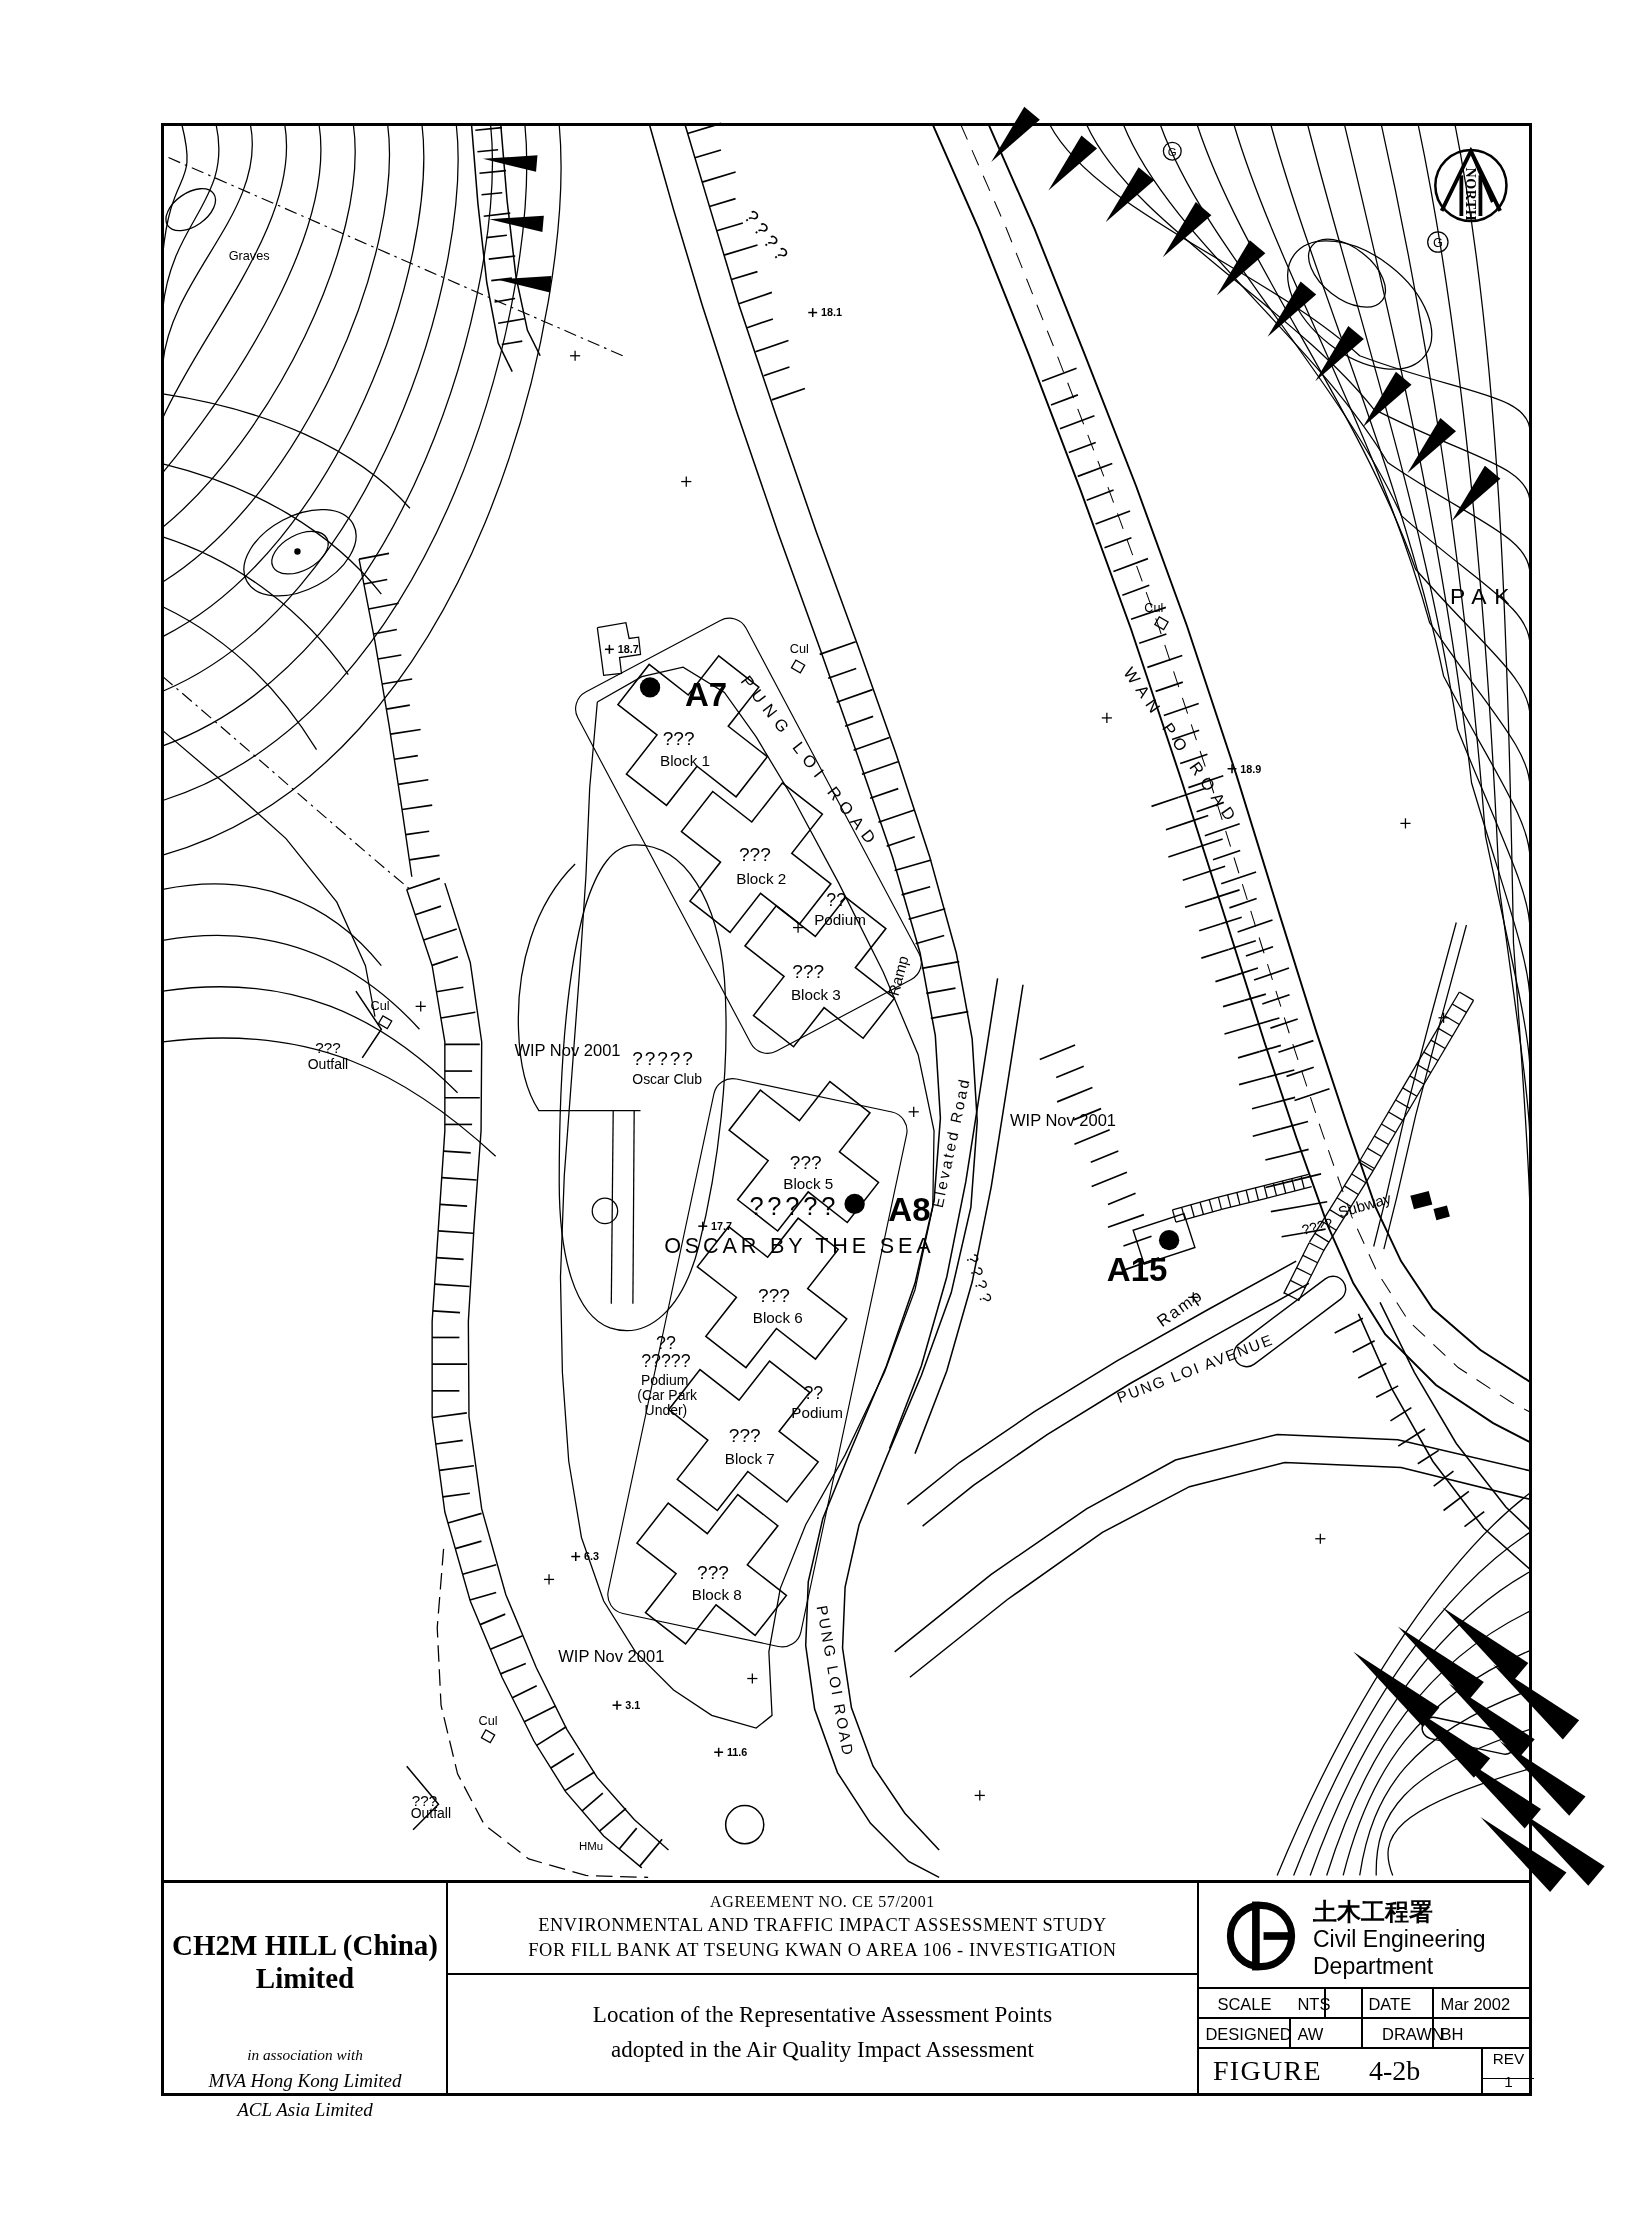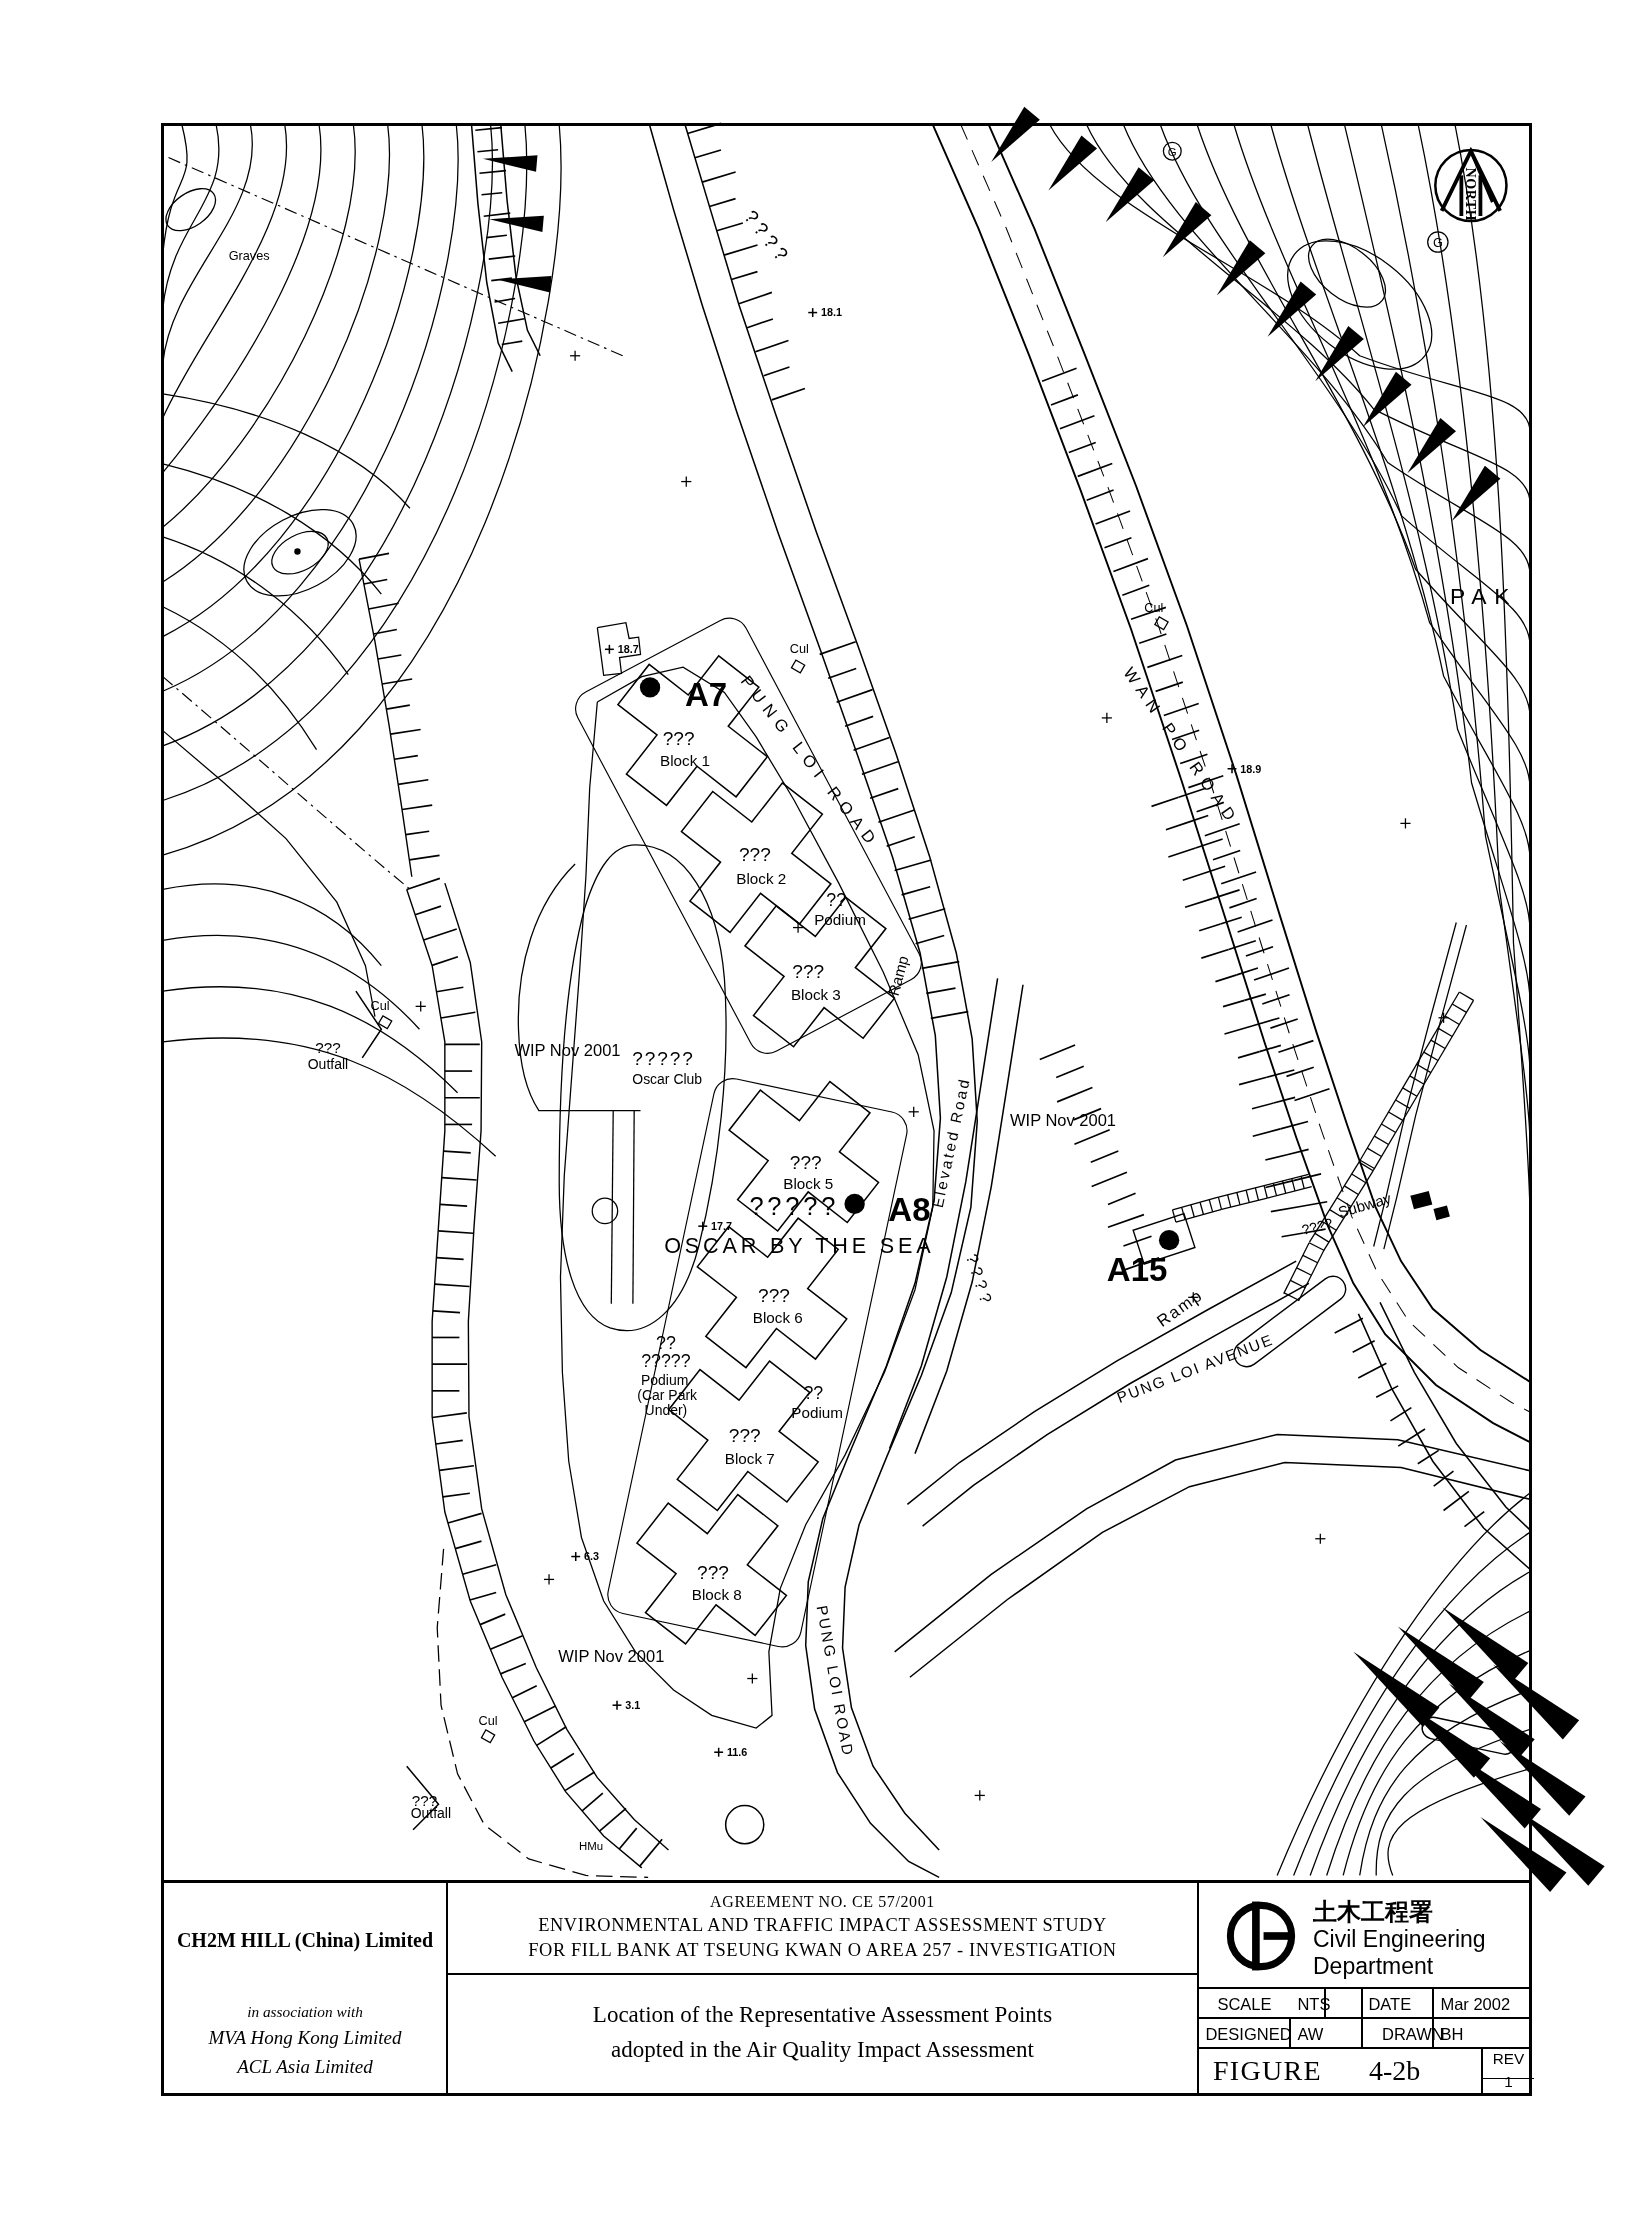--- a/index.html
+++ b/index.html
@@ -13,21 +13,21 @@
           box-sizing:border-box;border:3.2px solid #000;background:#fff;
           font-family:"Liberation Serif",serif;}
   .tb-left{position:absolute;left:0;top:0;width:284px;height:210px;border-right:2.5px solid #000;
            box-sizing:border-box;text-align:center;}
   .tb-mid{position:absolute;left:284px;top:0;width:749px;height:152px;box-sizing:border-box;}
   .tb-mid-top{position:absolute;left:0;top:0;width:100%;height:92px;border-bottom:2.5px solid #000;
               box-sizing:border-box;text-align:center;}
   .tb-mid-bot{position:absolute;left:0;top:92px;width:100%;height:118px;text-align:center;}
   .tb-right{position:absolute;left:1033px;top:0;width:335px;height:210px;border-left:2.5px solid #000;
             box-sizing:border-box;font-family:"Liberation Sans",sans-serif;}
-  .consultant{font-weight:bold;font-size:20px;margin-top:46px;}
+  .consultant{font-weight:bold;font-size:29px;margin-top:46px;}
   .assoc{font-style:italic;font-size:15.3px;margin-top:51px;}
   .partner{font-style:italic;font-size:19px;margin-top:6.4px;}
   .agreement{font-size:16px;margin-top:10.2px;letter-spacing:0.6px;}
   .study{font-size:18.4px;margin-top:3.8px;letter-spacing:0.6px;}
   .figtitle{font-size:23px;margin-top:9px;}
   .figtitle:first-child{margin-top:25.4px;}
   .dept-zone{position:absolute;left:0;top:0;width:100%;height:106px;border-bottom:2.5px solid #000;box-sizing:border-box;}
   .dept-cn{position:absolute;left:114px;top:12.7px;font-size:24px;font-weight:bold;}
   .dept-en{position:absolute;left:114px;top:43px;font-size:23px;line-height:27px;}
   .tb-row{position:absolute;left:0;width:100%;height:30px;box-sizing:border-box;border-bottom:2.5px solid #000;}
@@ -532,21 +532,21 @@
       <div class="consultant">CH2M HILL (China) Limited</div>
       <div class="assoc">in association with</div>
       <div class="partner">MVA Hong Kong Limited</div>
       <div class="partner">ACL Asia Limited</div>
     </div>
 
     <div class="tb-mid">
       <div class="tb-mid-top">
         <div class="agreement">AGREEMENT NO. CE 57/2001</div>
         <div class="study">ENVIRONMENTAL AND TRAFFIC IMPACT ASSESSMENT STUDY</div>
-        <div class="study">FOR FILL BANK AT TSEUNG KWAN O AREA 257 - INVESTIGATION</div>
+        <div class="study">FOR FILL BANK AT TSEUNG KWAN O AREA 106 - INVESTIGATION</div>
       </div>
       <div class="tb-mid-bot">
         <div class="figtitle" style="margin-top:27px;">Location of the Representative Assessment Points</div>
         <div class="figtitle">adopted in the Air Quality Impact Assessment</div>
       </div>
     </div>
 
     <div class="tb-right">
       <div class="dept-zone">
         <span class="logo">

